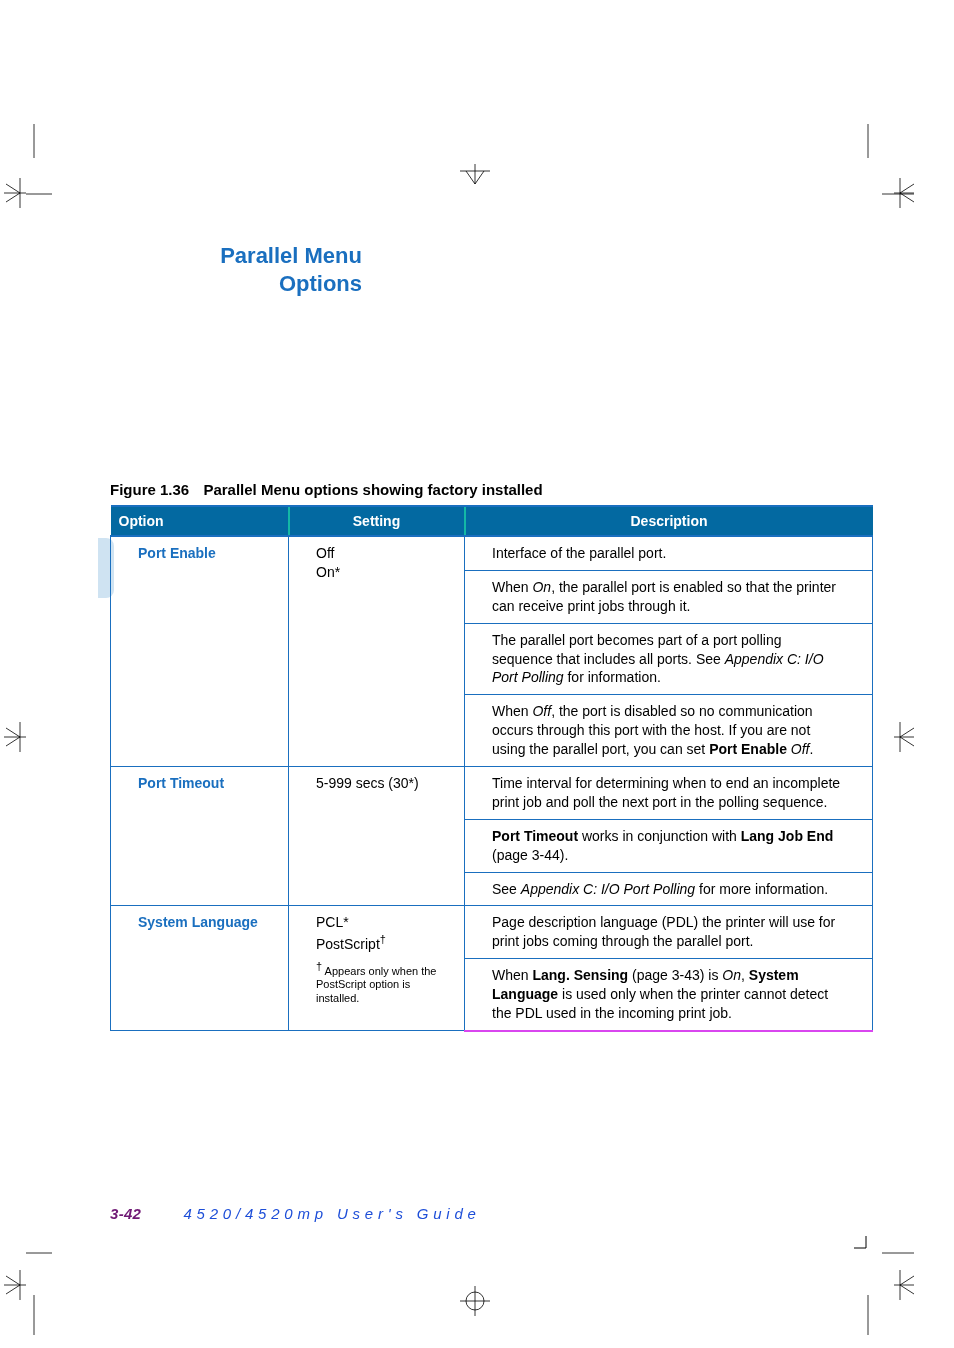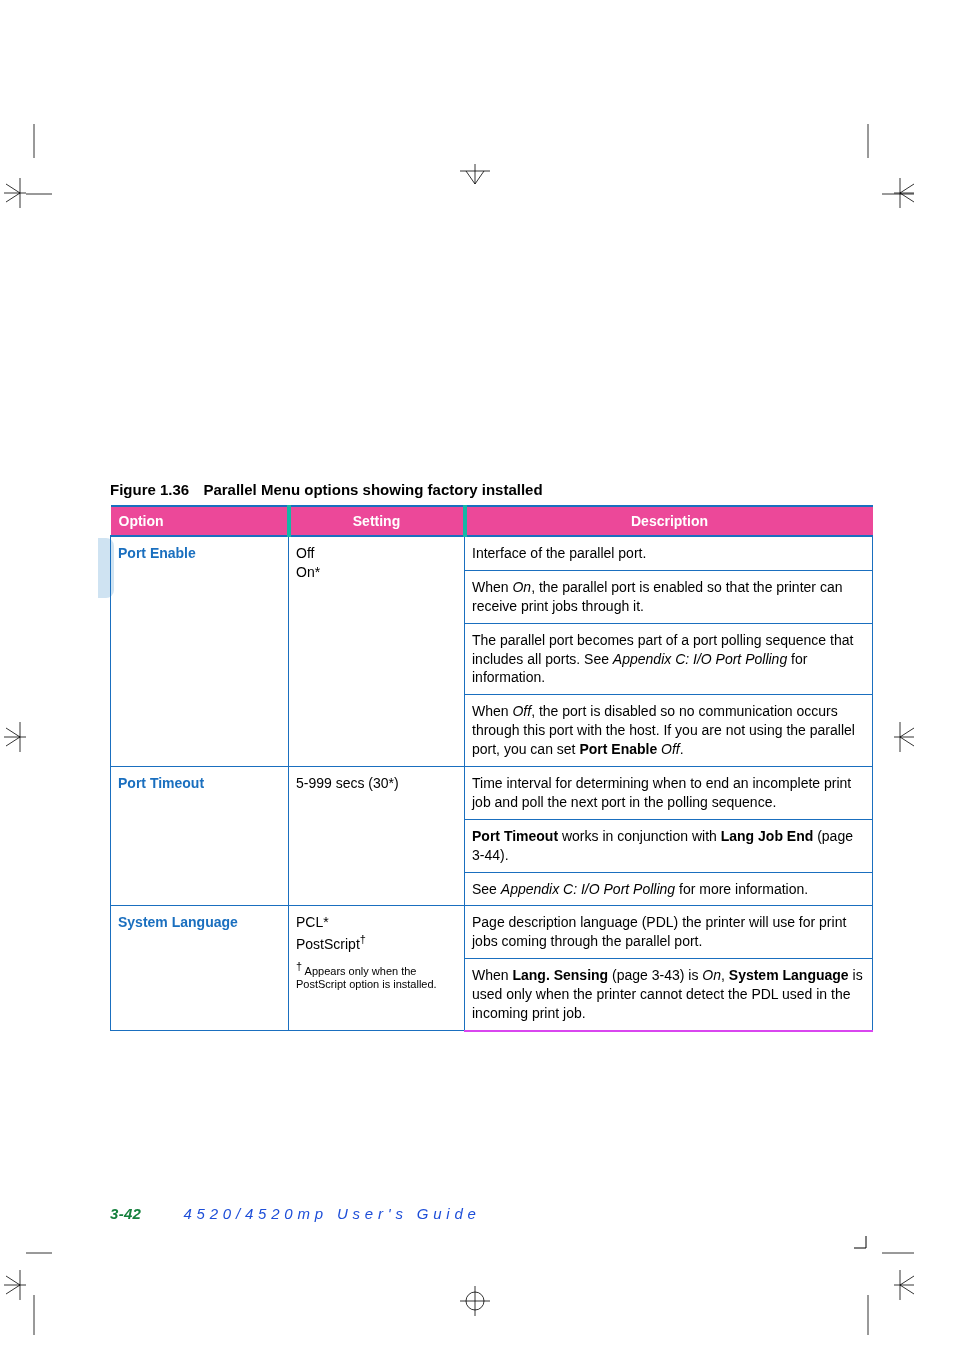--- a/index.html
+++ b/index.html
@@ -66,37 +66,37 @@
     top: 505px;
     width: 762px;
     border-collapse: collapse;
     table-layout: fixed;
   }
   table.options col.c1 { width: 178px; }
   table.options col.c2 { width: 176px; }
   table.options col.c3 { width: 408px; }
 
   table.options th {
-    background: #ec4899;
+    background: #0369a1;
     color: #fff;
     font-weight: bold;
     font-size: 14px;
     padding: 6px 8px;
     text-align: center;
     border-top: 2px solid #1a6fbf;
     border-bottom: 2px solid #1a6fbf;
   }
   table.options th:first-child { text-align: left; }
-  table.options th + th { border-left: 4px solid #14b8a6; }
+  table.options th + th { border-left: 2px solid #14b8a6; }
 
   table.options td {
     border-left: 1px solid #1a6fbf;
     border-right: 1px solid #1a6fbf;
     border-bottom: 1px solid #1a6fbf;
-    padding: 7px 7px;
+    padding: 7px 27px;
     vertical-align: top;
     font-size: 14px;
     line-height: 1.35;
     color: #000;
     margin-left: 44px;
   }
   table.options tr.last td {
     border-bottom: 2px solid #d946ef;
   }
   .opt-name {
@@ -115,21 +115,21 @@
 
   .footer {
     position: absolute;
     left: 110px;
     top: 1205px;
     font-size: 15px;
   }
   .footer .pagenum {
     font-style: italic;
     font-weight: bold;
-    color: #15803d;
+    color: #701a75;
     letter-spacing: 0.02em;
     margin-top: 40px;
   }
   .footer .guide {
     font-style: italic;
     letter-spacing: 0.32em;
     margin-left: 38px;
     color: #1d4ed8;
   }
 
@@ -197,20 +197,24 @@
 </svg>
 <svg class="reg-svg" style="left:0px; top:1270px;" width="26" height="30">
   <line x1="4" y1="15" x2="26" y2="15" stroke="#000" stroke-width="0.8"></line>
   <line x1="20" y1="0" x2="20" y2="30" stroke="#000" stroke-width="0.8"></line>
   <path d="M6 6 L20 15 L6 24" fill="none" stroke="#000" stroke-width="0.8"></path>
 </svg>
 
 <div class="blue-tab"></div>
 
 <div class="page-inner">
+  <div class="heading-block">
+    <span>Parallel Menu</span><br>
+    <span>Options</span>
+  </div>
 </div>
 
 <div class="figure-caption">
   <span class="fignum">Figure 1.36</span>
   <span class="figtitle">Parallel Menu options showing factory installed</span>
 </div>
 
 <table class="options">
   <colgroup>
     <col class="c1">

